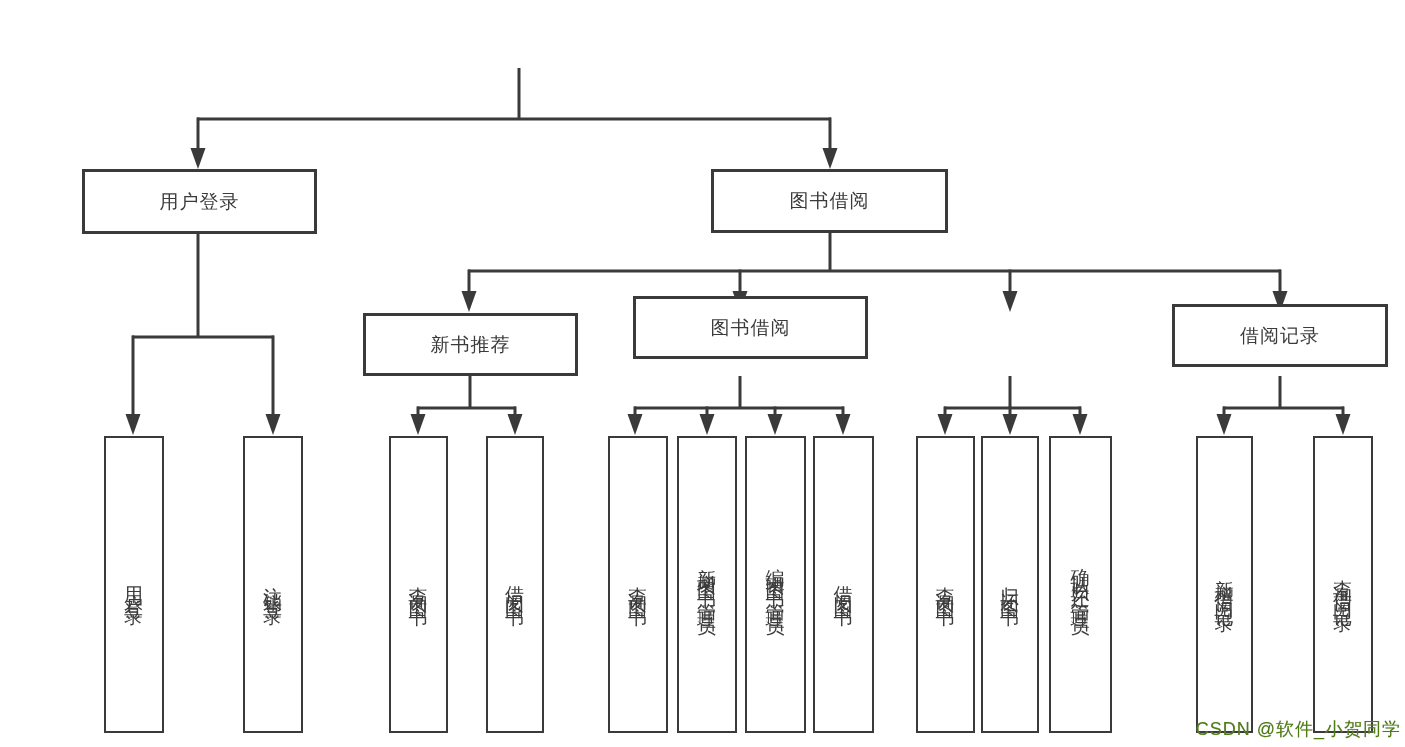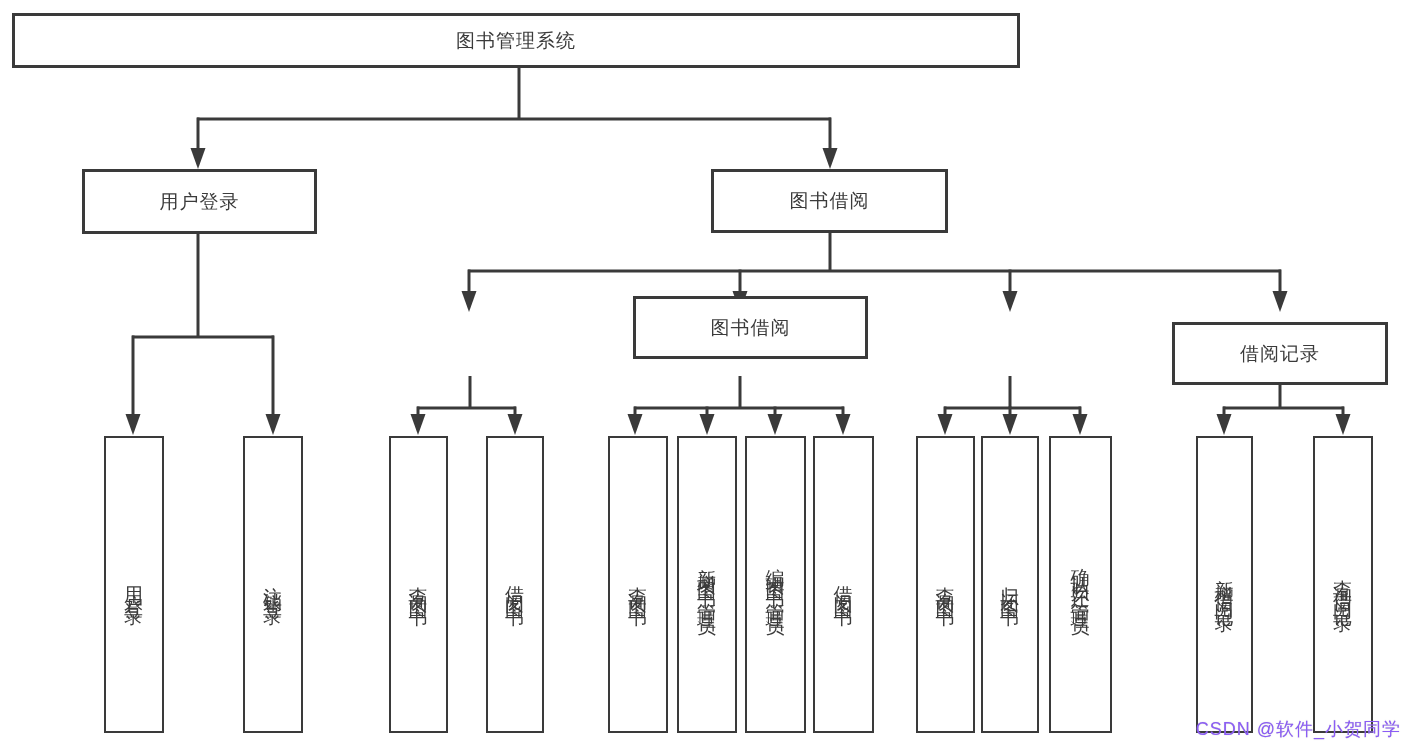--- a/index.html
+++ b/index.html
@@ -54,21 +54,21 @@
     font-size: 19px;
     letter-spacing: 7px;
     line-height: 1;
     color: #3b3b3b;
   }
   .watermark {
     position: absolute;
     right: 4px;
     bottom: 6px;
     font-size: 18px;
-    color: #8b5cf6;
+    color: #4d7c0f;
     text-shadow: 0 0 1px rgba(150,150,150,0.55);
     letter-spacing: 1px;
     z-index: 3;
     white-space: nowrap;
   }
 </style>
 </head>
 <body>
 
 <div id="stage">
@@ -121,35 +121,35 @@
       <line x1="1010" y1="406.5" x2="1010" y2="421" stroke="#3a3a3a" stroke-width="3"></line>
       <polygon points="1002.5,414 1017.5,414 1010,435" fill="#3a3a3a"></polygon>
       <line x1="1080" y1="406.5" x2="1080" y2="421" stroke="#3a3a3a" stroke-width="3"></line>
       <polygon points="1072.5,414 1087.5,414 1080,435" fill="#3a3a3a"></polygon>
       <line x1="1224" y1="406.5" x2="1224" y2="421" stroke="#3a3a3a" stroke-width="3"></line>
       <polygon points="1216.5,414 1231.5,414 1224,435" fill="#3a3a3a"></polygon>
       <line x1="1343" y1="406.5" x2="1343" y2="421" stroke="#3a3a3a" stroke-width="3"></line>
       <polygon points="1335.5,414 1350.5,414 1343,435" fill="#3a3a3a"></polygon>
     </svg>
 
-  <div class="node" style="left:12px; top:13px; width:1008px; height:55px;">
-    <span>图书管理系统</span>
-  </div>
 
   <div class="node" style="left:82px; top:169px; width:235px; height:65px;">
     <span>用户登录</span>
   </div>
   <div class="node" style="left:711px; top:169px; width:237px; height:64px;">
     <span>图书借阅</span>
   </div>
 
+  <div class="node" style="left:363px; top:313px; width:215px; height:63px;">
+    <span>新书推荐</span>
+  </div>
   <div class="node" style="left:633px; top:296px; width:235px; height:63px;justify-content:center;">
     <span>图书借阅</span>
   </div>
-  <div class="node" style="left:1172px; top:322px; width:216px; height:63px;">
+  <div class="node" style="left:1172px; top:304px; width:216px; height:63px;">
     <span>借阅记录</span>
   </div>
 
   <div class="leaf" style="left:104px; top:436px; width:60px; height:297px;">
     <span class="vtext">用户登录</span>
   </div>
   <div class="leaf" style="left:243px; top:436px; width:60px; height:297px;">
     <span class="vtext">注销登录</span>
   </div>
 

